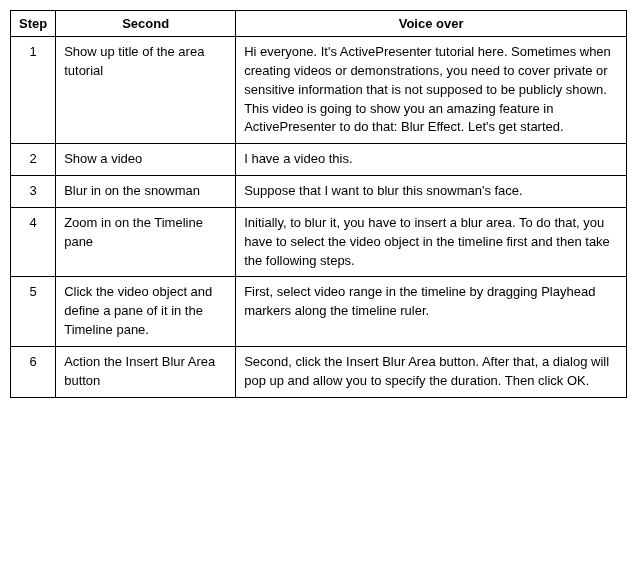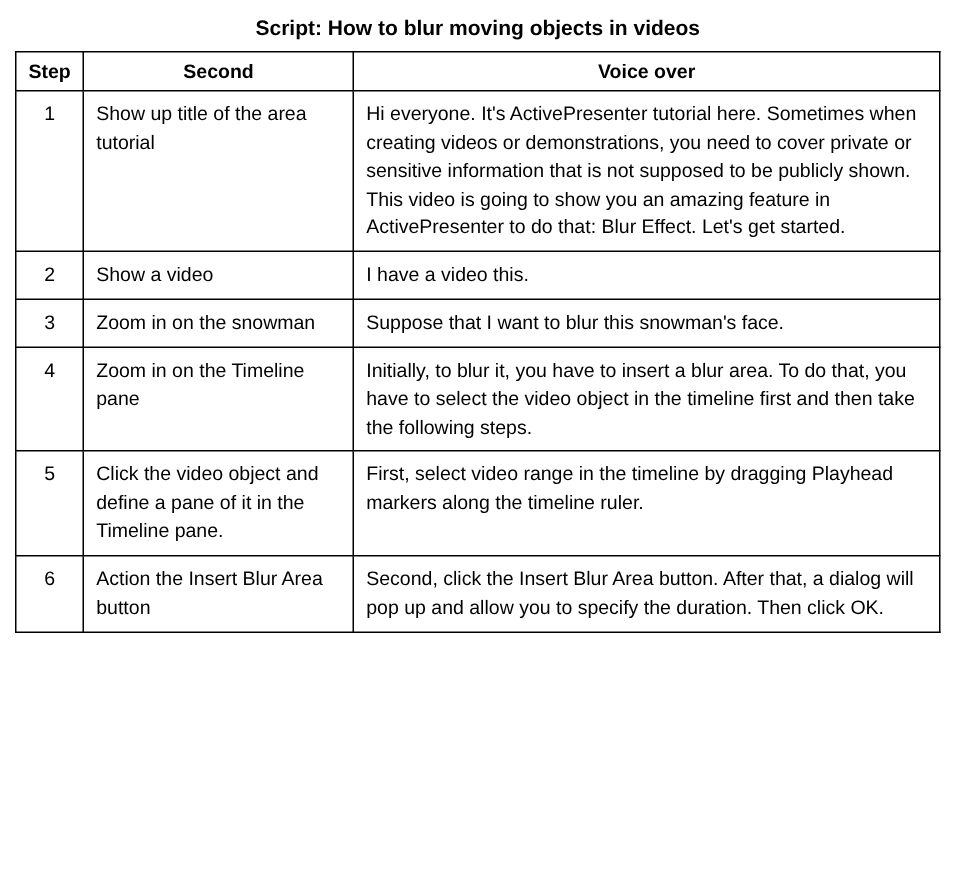--- a/index.html
+++ b/index.html
@@ -63,21 +63,20 @@
     }
 
     .col-voiceover {
       vertical-align: top;
     }
   </style>
 </head>
 <body>
 
 <div class="container">
-  <div class="page-title">Script: How to blur moving objects in videos</div>
   <table>
     <thead>
       <tr>
         <th class="col-step">Step</th>
         <th class="col-action">Second</th>
         <th class="col-voiceover">Voice over</th>
       </tr>
     </thead>
     <tbody id="table-body">
     <tr>
@@ -85,21 +84,21 @@
           <td class="col-action">Show up title of the area tutorial</td>
           <td class="col-voiceover">Hi everyone. It's ActivePresenter tutorial here. Sometimes when creating videos or demonstrations, you need to cover private or sensitive information that is not supposed to be publicly shown. This video is going to show you an amazing feature in ActivePresenter to do that: Blur Effect. Let's get started.</td>
         </tr>
         <tr>
           <td class="col-step">2</td>
           <td class="col-action">Show a video</td>
           <td class="col-voiceover">I have a video this.</td>
         </tr>
         <tr>
           <td class="col-step">3</td>
-          <td class="col-action">Zoom in on the snowman</td>
+          <td class="col-action">Blur in on the snowman</td>
           <td class="col-voiceover">Suppose that I want to blur this snowman's face.</td>
         </tr>
         <tr>
           <td class="col-step">4</td>
           <td class="col-action">Zoom in on the Timeline pane</td>
           <td class="col-voiceover">Initially, to blur it, you have to insert a blur area. To do that, you have to select the video object in the timeline first and then take the following steps.</td>
         </tr>
         <tr>
           <td class="col-step">5</td>
           <td class="col-action">Click the video object and define a pane of it in the Timeline pane.</td>

